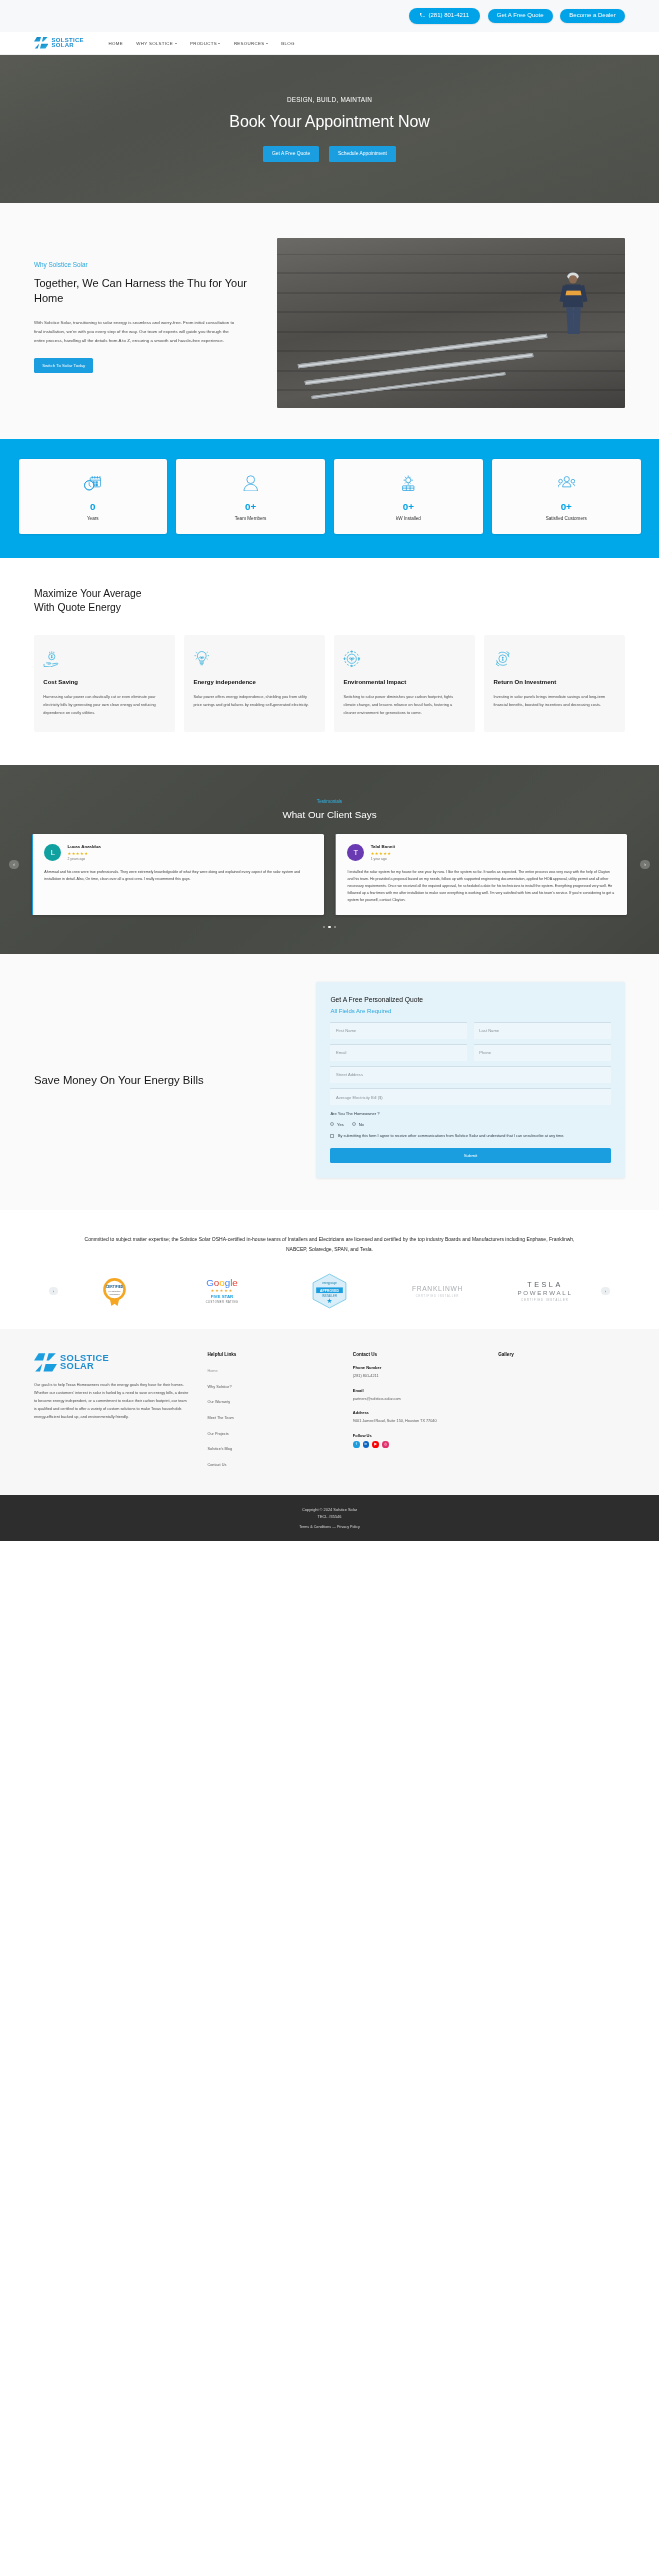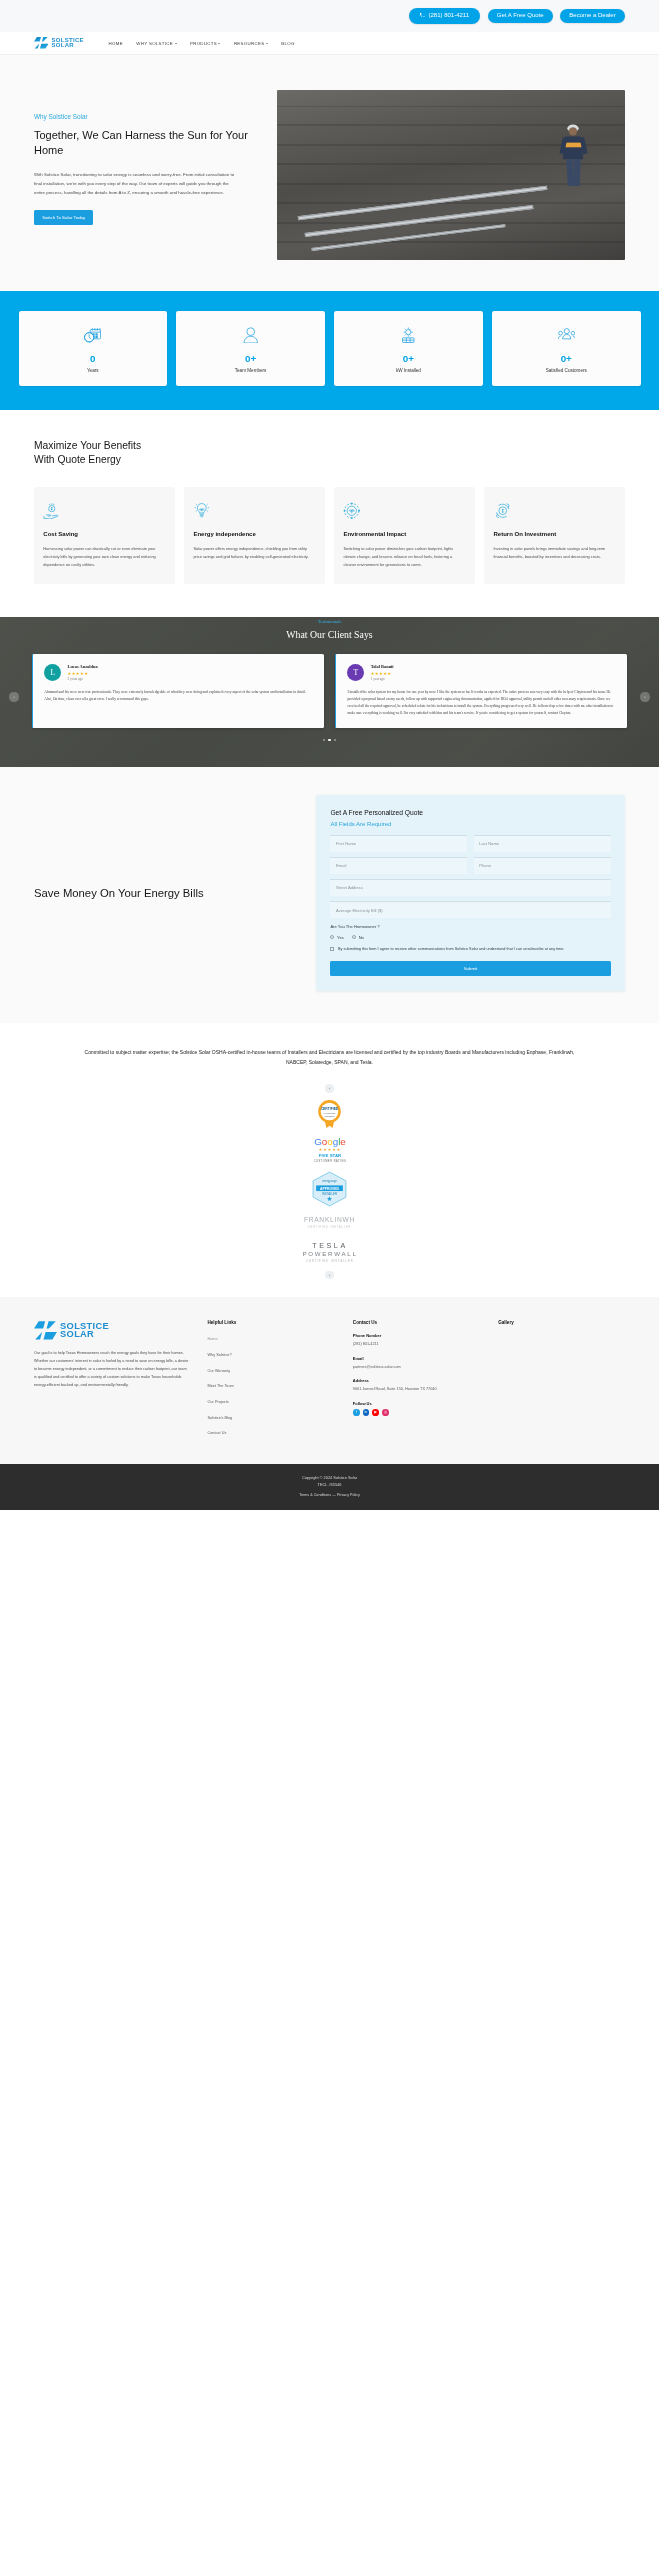--- a/index.html
+++ b/index.html
@@ -113,21 +113,21 @@
   }
   .bcard .bicon { height:20.6px; margin-bottom:11.3px; display:flex;align-items:flex-end;}
   .bcard h3 { font-size:6px; font-weight:bold; line-height:1.35; margin-bottom:6.2px; color:#131313;}
   .bcard p { font-size:3.9px; line-height:2.05; color:#4d4d4d; }
 
   
   .testi {
     background:
       linear-gradient(rgba(58,60,58,.70), rgba(58,60,58,.70)),
       linear-gradient(140deg,#7f8374 0%,#63675d 40%,#777b6d 75%,#55584f 100%);
-    padding:2px 0 26px; text-align:center; color:#fff; position:relative;font-family:Liberation Serif, serif;
+    padding:34px 0 26px; text-align:center; color:#fff; position:relative;
   }
   .testi .eyebrow2 { color:#2fb6e8; font-size:4.6px; margin-bottom:5.2px;}
   .testi h2 { font-size:9.8px; font-weight:normal; margin-bottom:13.4px;}
   .testi-track { display:flex; gap:11.3px; padding:0 32px; align-items:stretch; }
   .tcard {
     flex:1; background:#fcfcfc; color:#222; border-left:1.5px solid #1b9ee0;
     border-radius:1.5px; padding:10.3px 11.3px 11.3px; text-align:left;
     box-shadow:0 1px 3.1px rgba(0,0,0,.2);
   }
   .thead { display:flex; gap:6.2px; align-items:flex-start; margin-bottom:8.2px;}
@@ -176,21 +176,21 @@
   .consent span { font-size:3.8px; line-height:1.75; color:#33404a;}
   .submit {
     width:100%; background:#1b9ee0;color:#fff;border:none;padding:5.2px;
     font-size:4.4px;border-radius:1.5px;cursor:pointer;
     font-family:"Liberation Sans", sans-serif;
   }
 
   
   .partners { background:#fff; padding:24px 36px 17.5px; text-align:center;}
   .partners p { font-size:5px; line-height:2.0; color:#1d1d1d; max-width:505px; margin:0 auto 17.5px;}
-  .logos { display:flex; align-items:center; justify-content:space-between; gap:5.2px; position:relative;padding:0 13.4px;flex-direction:column;}
+  .logos { display:flex; align-items:center; justify-content:space-between; gap:5.2px; position:relative;padding:0 13.4px;}
   .lg { flex:1; display:flex;align-items:center;justify-content:center;height:40px;}
   .parrow { width:8.2px;height:8.2px;border-radius:50%;background:#eceff1;color:#6b7378;font-size:4.1px;
             display:flex;align-items:center;justify-content:center;flex:none;cursor:pointer;}
 
   
   .cta {
     background:linear-gradient(90deg,#00a8ea 0%,#19b0ec 55%,#0fa4e4 100%);
     padding:17.5px 34px 20.6px; color:#fff; position:relative; overflow:hidden;
     display:flex; align-items:center; justify-content:space-between;
   }
@@ -279,25 +279,33 @@
       </a>
     <a>
         <span>RESOURCES</span>
         <i class="caret"></i>
       </a>
     <a>
         <span>BLOG</span>
       </a>
   </div>
 
+  <div class="hero">
+    <div class="kicker">DESIGN, BUILD, MAINTAIN</div>
+    <h1>Book Your Appointment Now</h1>
+    <div class="hero-btns">
+      <button class="btn-blue">Get A Free Quote</button>
+      <button class="btn-blue">Schedule Appointment</button>
+    </div>
+  </div>
 
   <div class="why">
     <div class="why-left">
       <div class="eyebrow">Why Solstice Solar</div>
-      <h2>Together, We Can Harness the Sun for Your Home</h2>
+      <h2>Together, We Can Harness the Thu for Your Home</h2>
       <p>With Solstice Solar, transitioning to solar energy is seamless and worry-free. From initial consultation to final installation, we're with you every step of the way. Our team of experts will guide you through the entire process, handling all the details from A to Z, ensuring a smooth and hassle-free experience.</p>
       <button class="btn-solid">Switch To Solar Today</button>
     </div>
     <div class="why-right">
       <div class="roof-photo">
         <div class="shingle" style="top:15.5px"></div>
           <div class="shingle" style="top:34px"></div>
         <div class="shingle" style="top:54px"></div>
           <div class="shingle" style="top:73px"></div>
         <div class="shingle" style="top:93px"></div>
@@ -377,21 +385,21 @@
           </svg>
         </div>
         <div class="num">0+</div>
         <div class="lbl">Satisfied Customers</div>
       </div>
     </div>
   </div>
 
   <div class="benefits">
     <h2>
-      <span>Maximize Your Benefits</span><br>
+      <span>Maximize Your Average</span><br>
       <span>With Quote Energy</span>
     </h2>
     <div class="bcards">
       <div class="bcard">
         <div class="bicon">
           <svg width="17.5" height="17.5" viewBox="0 0 34 34" fill="none" stroke="#1fa8db" stroke-width="1.3">
             <circle cx="17" cy="13" r="6"></circle>
               <path d="M17 10v6M15.4 11.4h3M15.4 14.6h3"></path>
             <path d="M13 3.5v3M17 2.5v3M21 3.5v3"></path>
             <path d="M2 27v5h4l8 1 14-5c1.5-.6 1-2.6-.7-2.4L18 27"></path>

